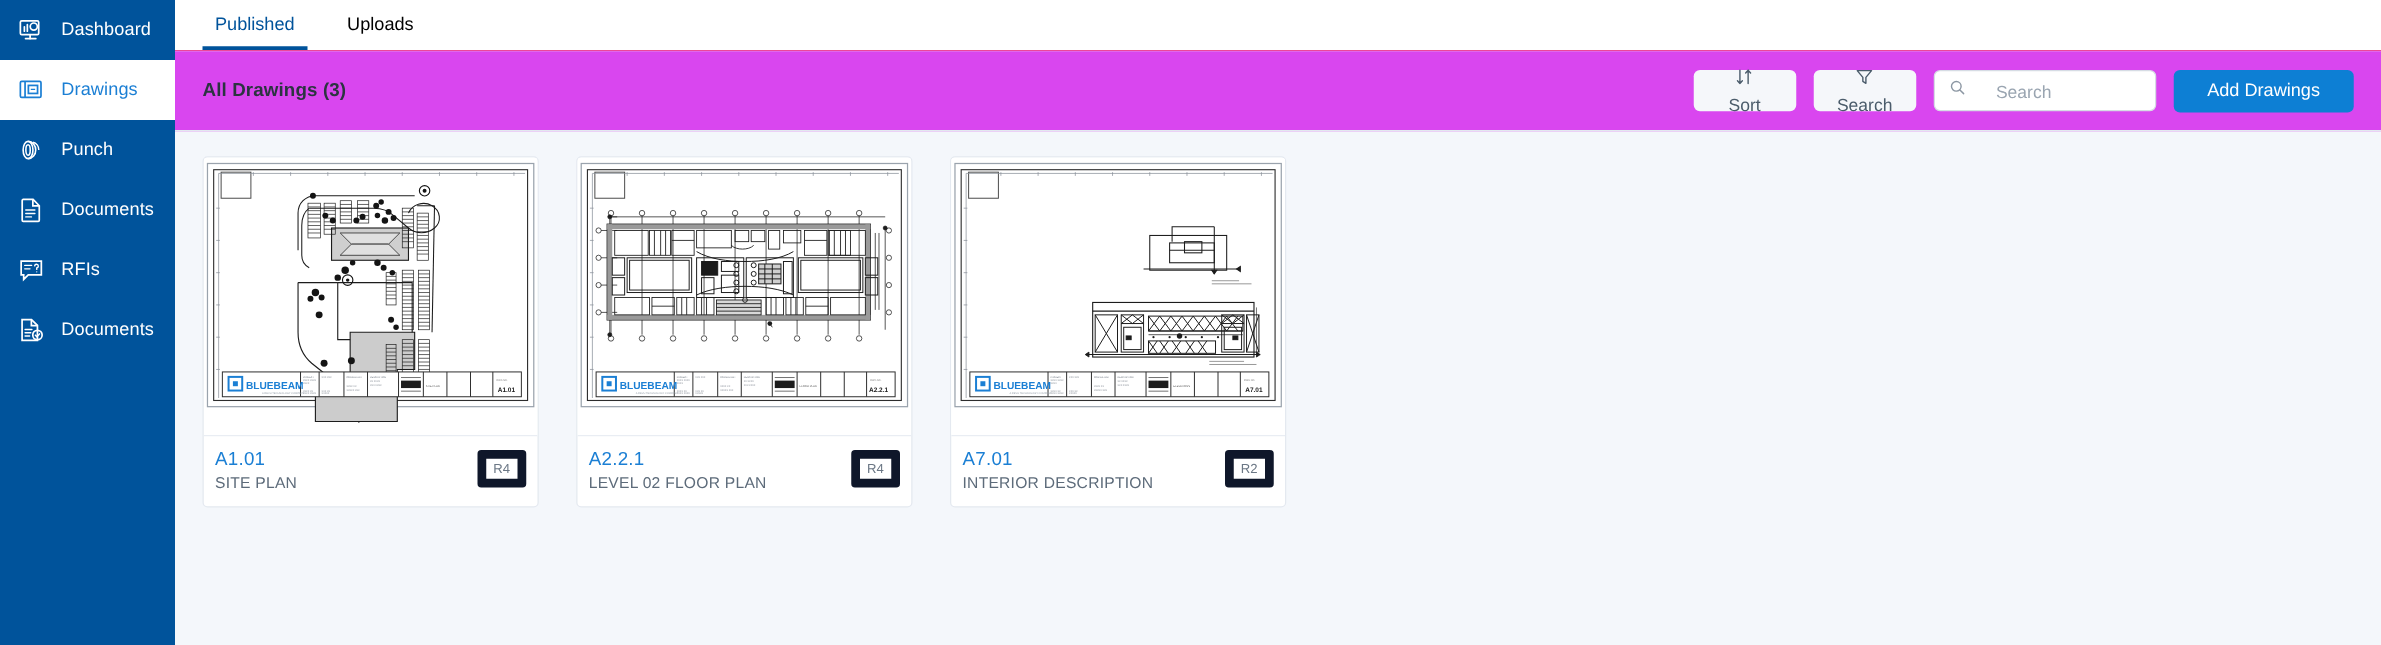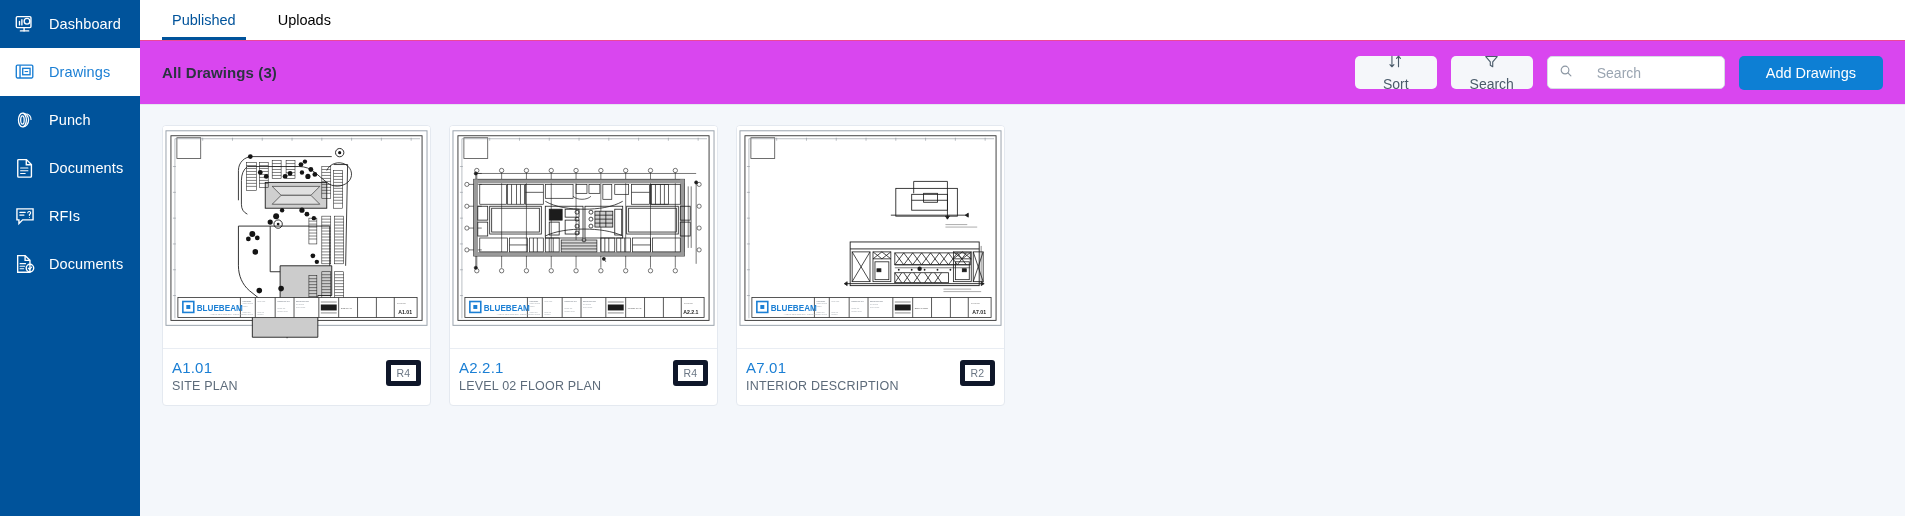--- a/index.html
+++ b/index.html
@@ -101,21 +101,21 @@
     height: 34px; padding: 0 27px;
     background: #0d7fd4; color: #fff;
     border: none; border-radius: 5px;
     font-size: 14.5px; cursor: pointer;
     font-family: "Liberation Sans", sans-serif;
     display: flex; align-items: center; justify-content: center;
   }
 
   
   .content { flex: 1; padding: 20px 22px; overflow: hidden; }
-  .grid { display: flex; gap: 18px; }
+  .grid { display: flex; gap: 30px; }
   .card {
     width: 269px;
     background: #ffffff;
     border: 1px solid #e4e9f0;
     border-radius: 4px;
     overflow: hidden;
     cursor: pointer;
     display: flex; flex-direction: column;
   }
   .thumb-wrap {
@@ -132,21 +132,21 @@
   }
   .card-num {
     font-size: 15px; color: #1b7fd4; letter-spacing: .2px;
     margin-bottom: 3px;
   }
   .card-desc {
     font-size: 12.5px; color: #5d6b7a; letter-spacing: .2px;
   }
   .rev-badge {
     position: absolute; right: 9px; top: 11px;
-    border: 5px solid #0f172a; border-radius: 3px;
+    border: 7px solid #0f172a; border-radius: 3px;
     font-size: 10.5px; color: #6b7785;
     padding: 2px 6px; background: #fff;
   }
 </style>
 </head>
 <body>
 
 <div class="app">
 
   <nav class="sidebar">

